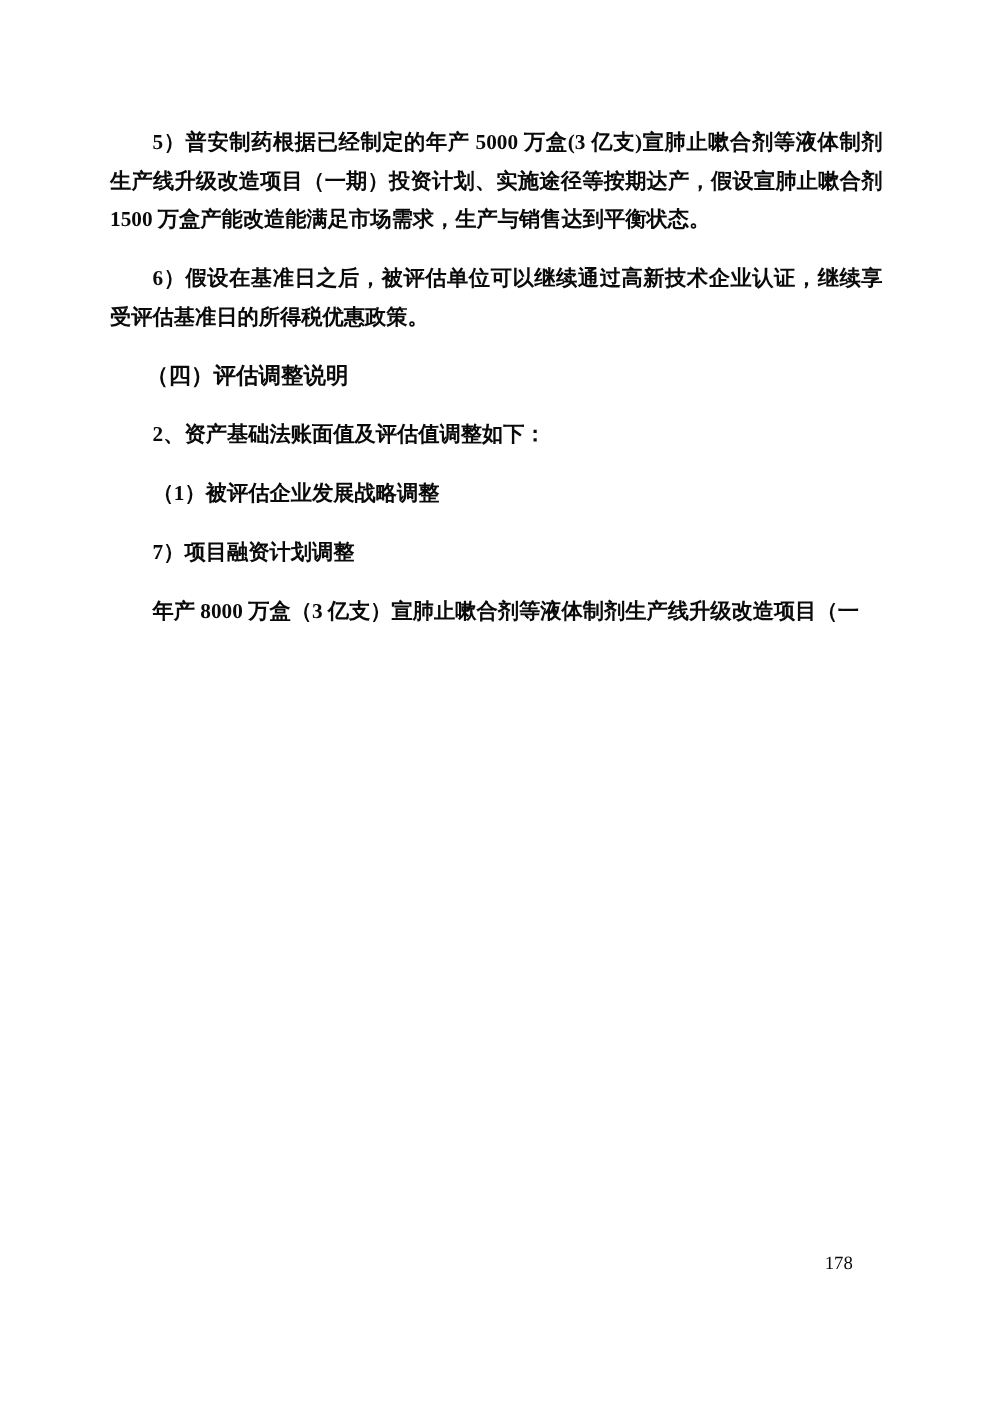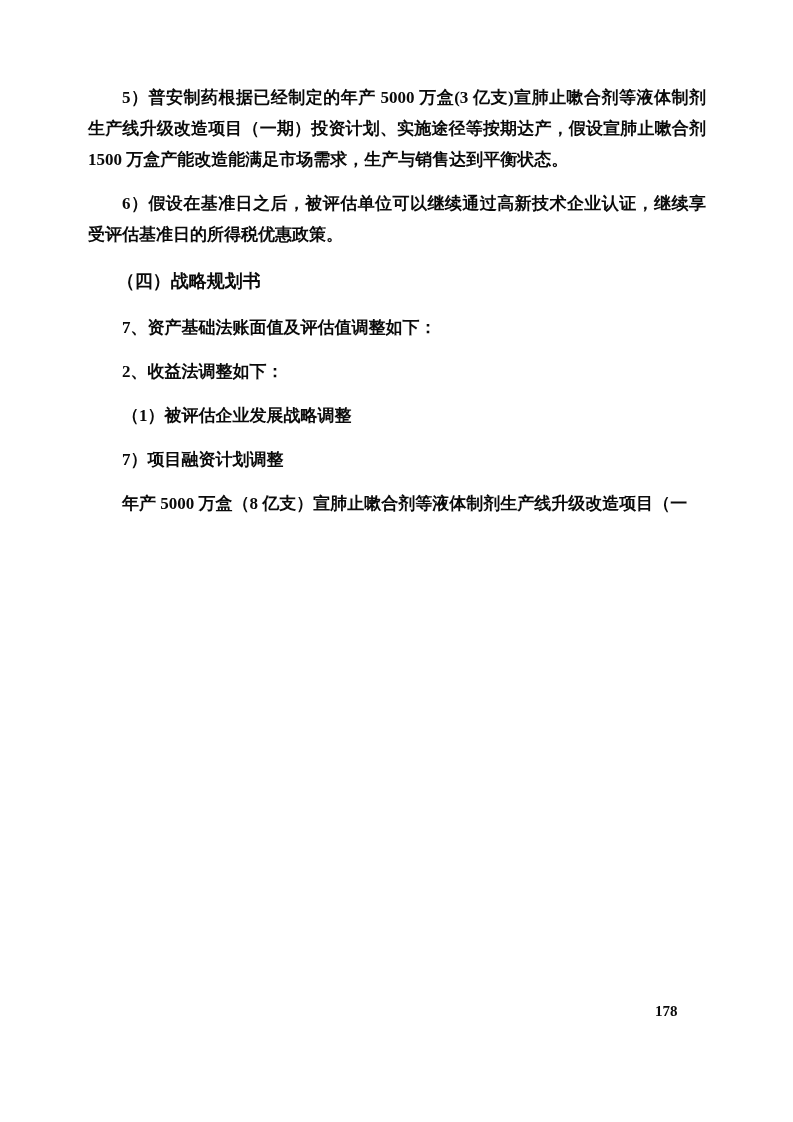--- a/index.html
+++ b/index.html
@@ -16,21 +16,21 @@
     font-family: "Liberation Serif", "DejaVu Serif", serif;
     color: #0a0a0a;
   }
   .content {
     position: absolute;
     left: 88px;
     top: 82px;
     width: 618px;
   }
   .content p, .content h2 {
-    margin: 0 0 13px 0;
+    margin: 16px 0 13px 0;
     font-size: 17px;
     line-height: 31px;
     text-align: justify;
     text-indent: 2em;
     font-weight: bold;
   }
   .content p.regular {
     font-weight: bold;
   }
   .content h2.section-heading {
@@ -40,32 +40,31 @@
     margin-top: 15px;
     margin-bottom: 15px;
   }
   .pageno {
     position: absolute;
     left: 655px;
     top: 1002px;
     width: 32px;
     font-size: 15px;
     line-height: 18px;
-    text-align: left;
-    font-weight: bold;
+    text-align: center;
+    font-weight: normal;
   }
 </style>
 </head>
 <body>
 
 <div class="page">
   <div class="content">
     <p>5）普安制药根据已经制定的年产 5000 万盒(3 亿支)宣肺止嗽合剂等液体制剂生产线升级改造项目（一期）投资计划、实施途径等按期达产，假设宣肺止嗽合剂 1500 万盒产能改造能满足市场需求，生产与销售达到平衡状态。</p>
     <p class="regular">6）假设在基准日之后，被评估单位可以继续通过高新技术企业认证，继续享受评估基准日的所得税优惠政策。</p>
-    <h2 class="section-heading">（四）战略规划书</h2>
-    <p>7、资产基础法账面值及评估值调整如下：</p>
-    <p>2、收益法调整如下：</p>
+    <h2 class="section-heading">（四）评估调整说明</h2>
+    <p>2、资产基础法账面值及评估值调整如下：</p>
     <p>（1）被评估企业发展战略调整</p>
     <p>7）项目融资计划调整</p>
-    <p>年产 5000 万盒（8 亿支）宣肺止嗽合剂等液体制剂生产线升级改造项目（一</p>
+    <p>年产 8000 万盒（3 亿支）宣肺止嗽合剂等液体制剂生产线升级改造项目（一</p>
   </div>
   <div class="pageno">178</div>
 </div>
 
 </body></html>

